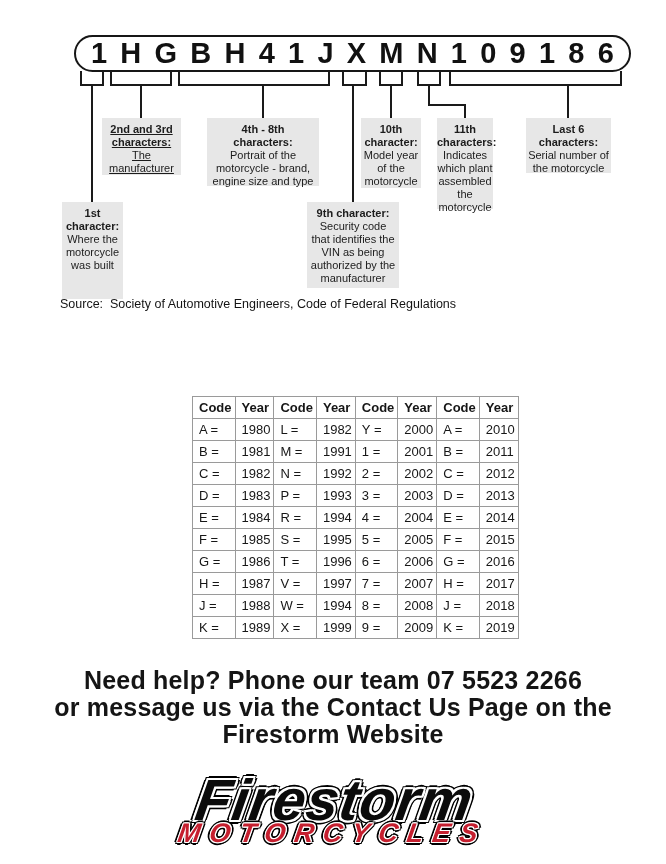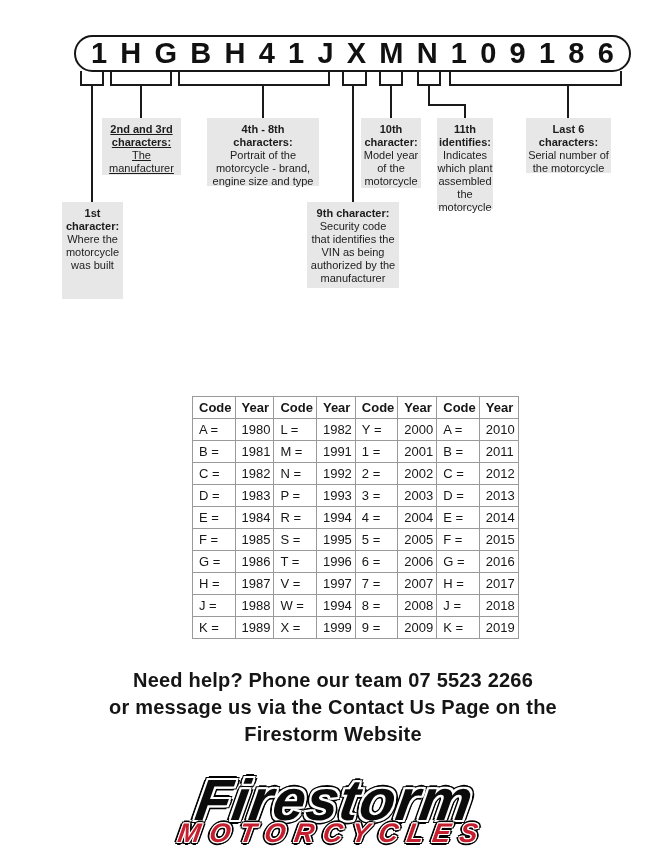--- a/index.html
+++ b/index.html
@@ -51,21 +51,21 @@
   .year-table th, .year-table td {
     border:1px solid #9a9a9a; padding:3px 3px 3px 6px;
     height:18px; text-align:left; vertical-align:middle;
     white-space:nowrap;
   }
   .year-table th { font-weight:bold; }
   .year-table td { font-weight:normal; }
 
   .help-text {
     position:absolute; left:0; right:0; top:667px; text-align:center;
-    font-size:20px; font-weight:bold; line-height:27px;
+    font-size:25px; font-weight:bold; line-height:27px;
     color:#151515; white-space:pre-line; letter-spacing:0.2px;
   }
 
   
   .logo { position:absolute; left:0; right:0; top:772px; text-align:center; }
   .logo-skew { display:inline-block; transform:skewX(-9deg); }
   .logo-brand {
     font-size:58px; font-weight:bold; font-style:italic; line-height:56px;
     color:#0b0b0b; letter-spacing:1px;
     text-shadow:
@@ -157,34 +157,35 @@
   </div>
   <div class="callout" style="left:361px; top:118px; width:60px; height:70px;">
     <div class="co-header">10th
 character:</div>
     <div class="co-body">Model year
 of the
 motorcycle</div>
   </div>
   <div class="callout" style="left:437px; top:118px; width:56px; height:91px;">
     <div class="co-header">11th
-identifies:</div>
+characters:</div>
     <div class="co-body">Indicates
 which plant
 assembled
 the
 motorcycle</div>
   </div>
   <div class="callout" style="left:526px; top:118px; width:85px; height:55px;">
     <div class="co-header">Last 6
 characters:</div>
     <div class="co-body">Serial number of
 the motorcycle</div>
   </div>
 
+  <div class="source-note">Source:  Society of Automotive Engineers, Code of Federal Regulations</div>
 
   <table class="year-table">
     <colgroup>
       <col style="width:38px">
         <col style="width:31px">
       <col style="width:39px">
         <col style="width:30px">
       <col style="width:40px">
         <col style="width:30px">
       <col style="width:39px">

